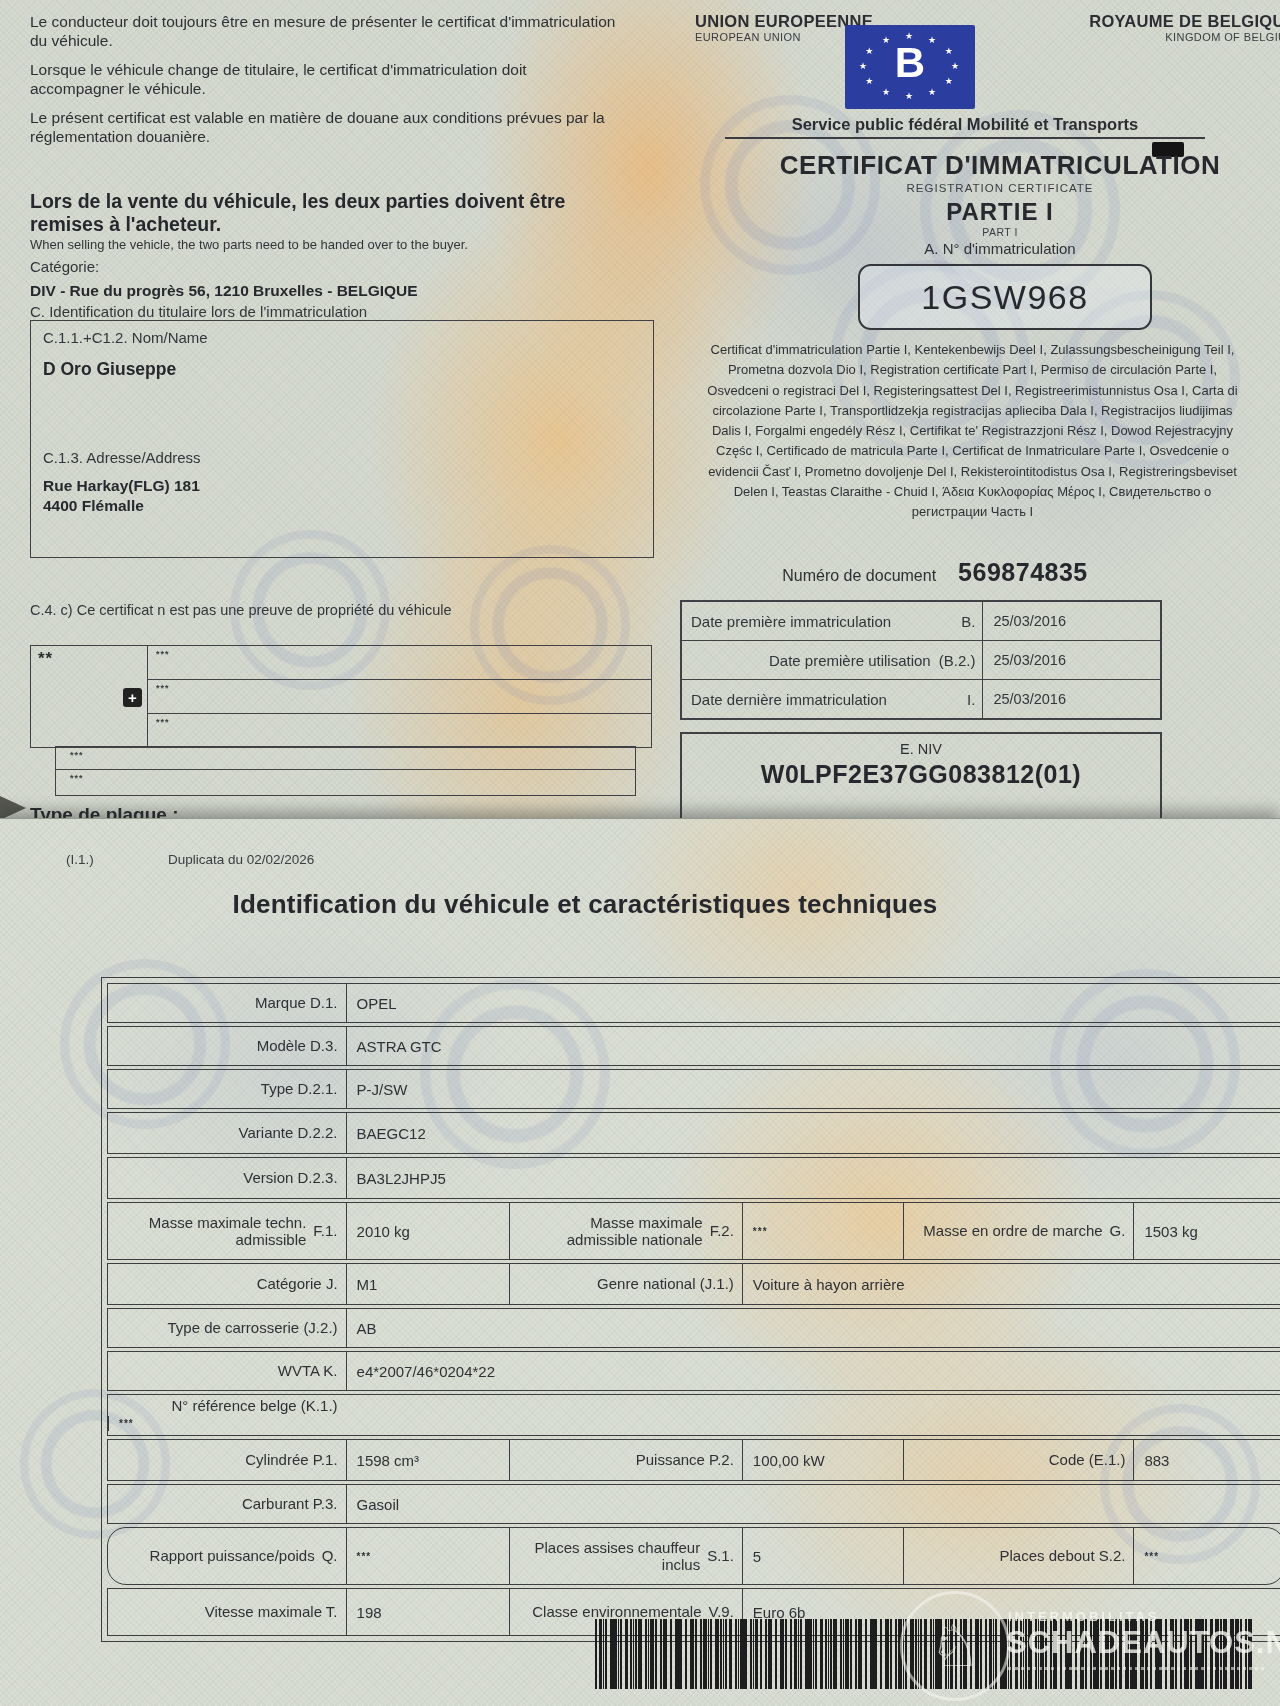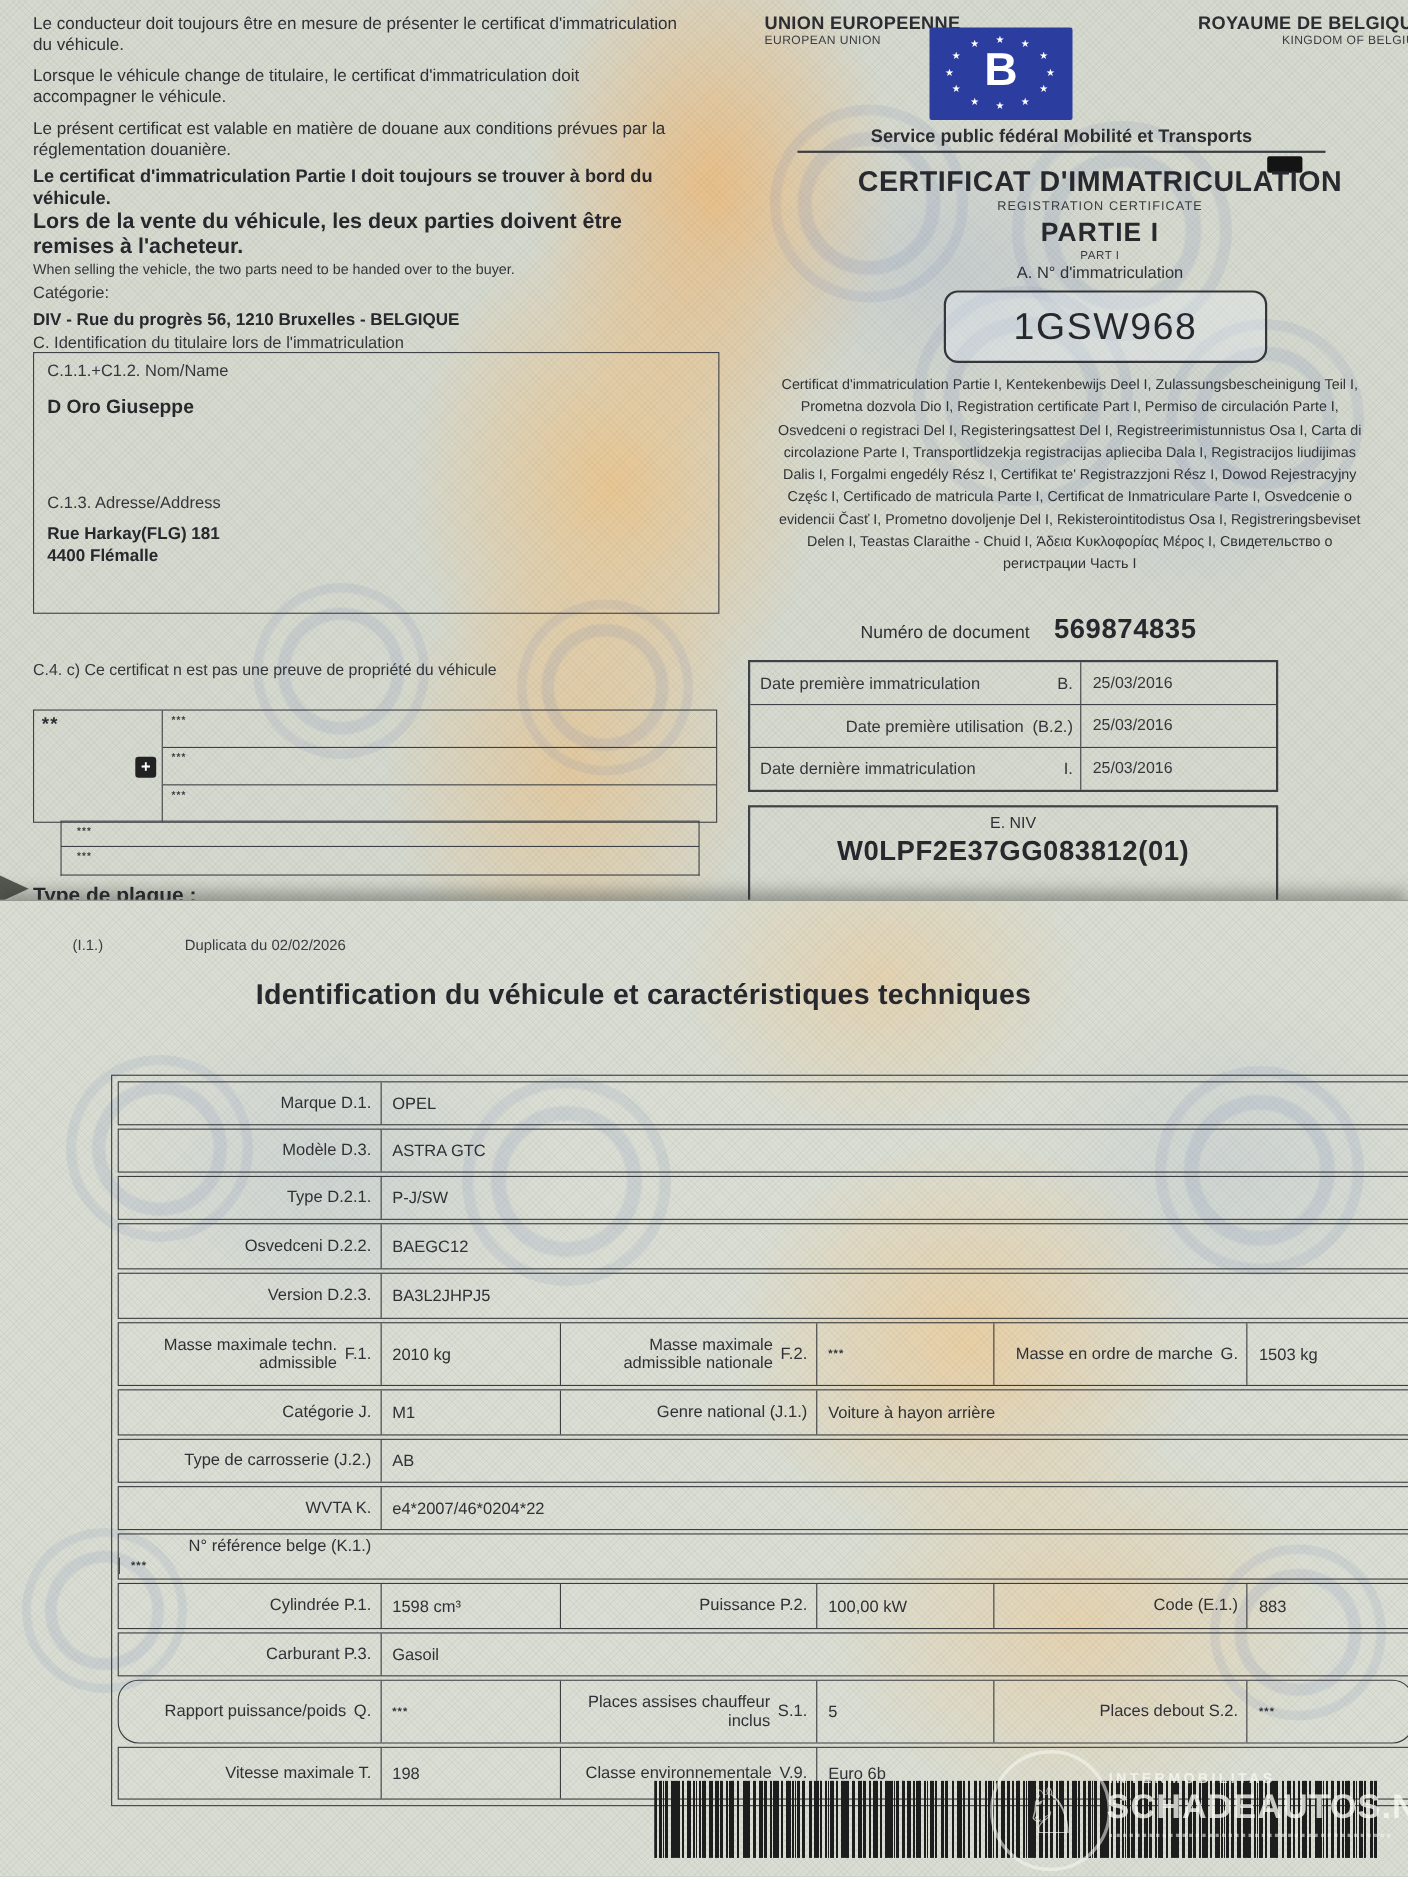--- a/index.html
+++ b/index.html
@@ -110,21 +110,20 @@
     <div class="wheel abs" style="left:700px;top:95px;width:180px;height:180px;"></div>
     <div class="wheel abs" style="left:920px;top:110px;width:200px;height:200px;"></div>
     <div class="wheel abs" style="left:830px;top:260px;width:200px;height:200px;"></div>
     <div class="wheel abs" style="left:1060px;top:290px;width:180px;height:180px;"></div>
     <div class="wheel abs" style="left:230px;top:530px;width:160px;height:160px;"></div>
     <div class="wheel abs" style="left:470px;top:545px;width:160px;height:160px;"></div>
 
     <div class="abs para" style="left:30px;top:12px;">Le conducteur doit toujours être en mesure de présenter le certificat d'immatriculation du véhicule.</div>
     <div class="abs para" style="left:30px;top:60px;">Lorsque le véhicule change de titulaire, le certificat d'immatriculation doit accompagner le véhicule.</div>
     <div class="abs para" style="left:30px;top:108px;">Le présent certificat est valable en matière de douane aux conditions prévues par la réglementation douanière.</div>
-    <div class="abs b1" style="left:30px;top:150px;">Le certificat d'immatriculation Partie I doit toujours se trouver à bord du véhicule.</div>
     <div class="abs b2" style="left:30px;top:190px;">Lors de la vente du véhicule, les deux parties doivent être remises à l'acheteur.</div>
     <div class="abs small" style="left:30px;top:237px;">When selling the vehicle, the two parts need to be handed over to the buyer.</div>
     <div class="abs lblsm" style="left:30px;top:258px;">Catégorie:</div>
     <div class="abs bold15" style="left:30px;top:282px;">DIV - Rue du progrès 56, 1210 Bruxelles - BELGIQUE</div>
     <div class="abs lblsm" style="left:30px;top:303px;">C. Identification du titulaire lors de l'immatriculation</div>
 
     <div class="abs cbox" style="left:30px;top:320px;width:622px;height:236px;">
       <div class="abs lblsm" style="left:12px;top:8px;">C.1.1.+C1.2. Nom/Name</div>
       <div class="abs" style="left:12px;top:38px;font-weight:bold;font-size:17.5px;color:#26282d;">D Oro Giuseppe</div>
       <div class="abs lblsm" style="left:12px;top:128px;">C.1.3. Adresse/Address</div>
@@ -260,21 +259,21 @@
         <div class="vrow" style="height: 38px;">
           <div class="vcell lbl" style="width: 20.2%;">
             <span>Type D.2.1.</span>
           </div>
           <div class="vcell val" style="width: 79.8%;">
             <span>P-J/SW</span>
           </div>
         </div>
         <div class="vrow" style="height: 40px;">
           <div class="vcell lbl" style="width: 20.2%;">
-            <span>Osvedceni D.2.2.</span>
+            <span>Variante D.2.2.</span>
           </div>
           <div class="vcell val" style="width: 79.8%;">
             <span>BAEGC12</span>
           </div>
         </div>
         <div class="vrow" style="height: 40px;">
           <div class="vcell lbl" style="width: 20.2%;">
             <span>Version D.2.3.</span>
           </div>
           <div class="vcell val" style="width: 79.8%;">

